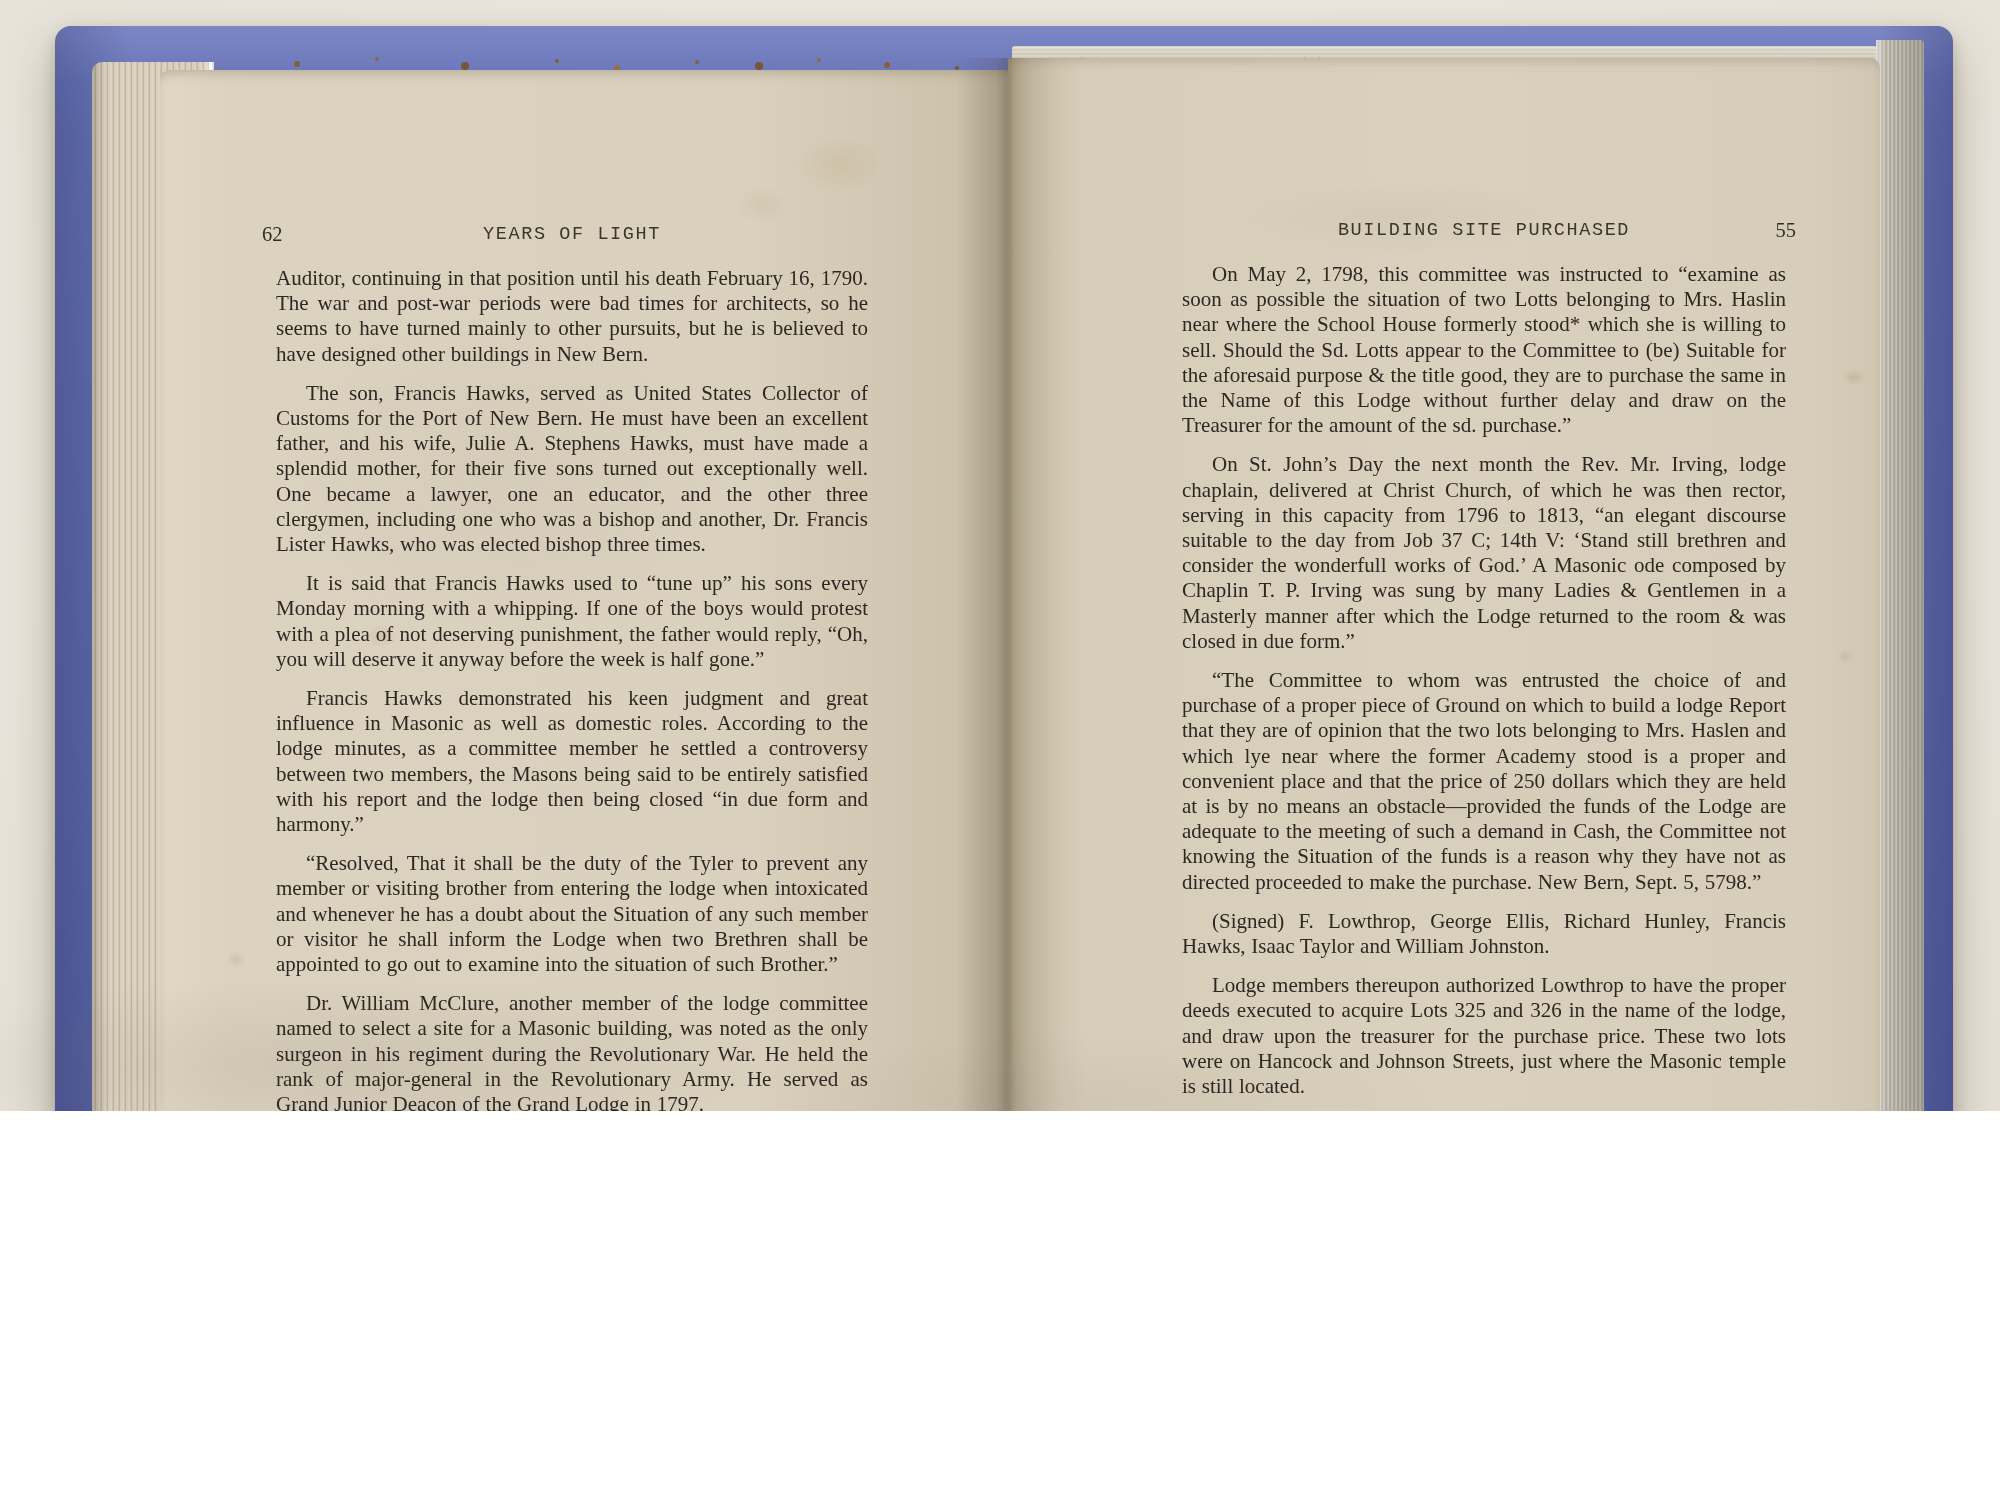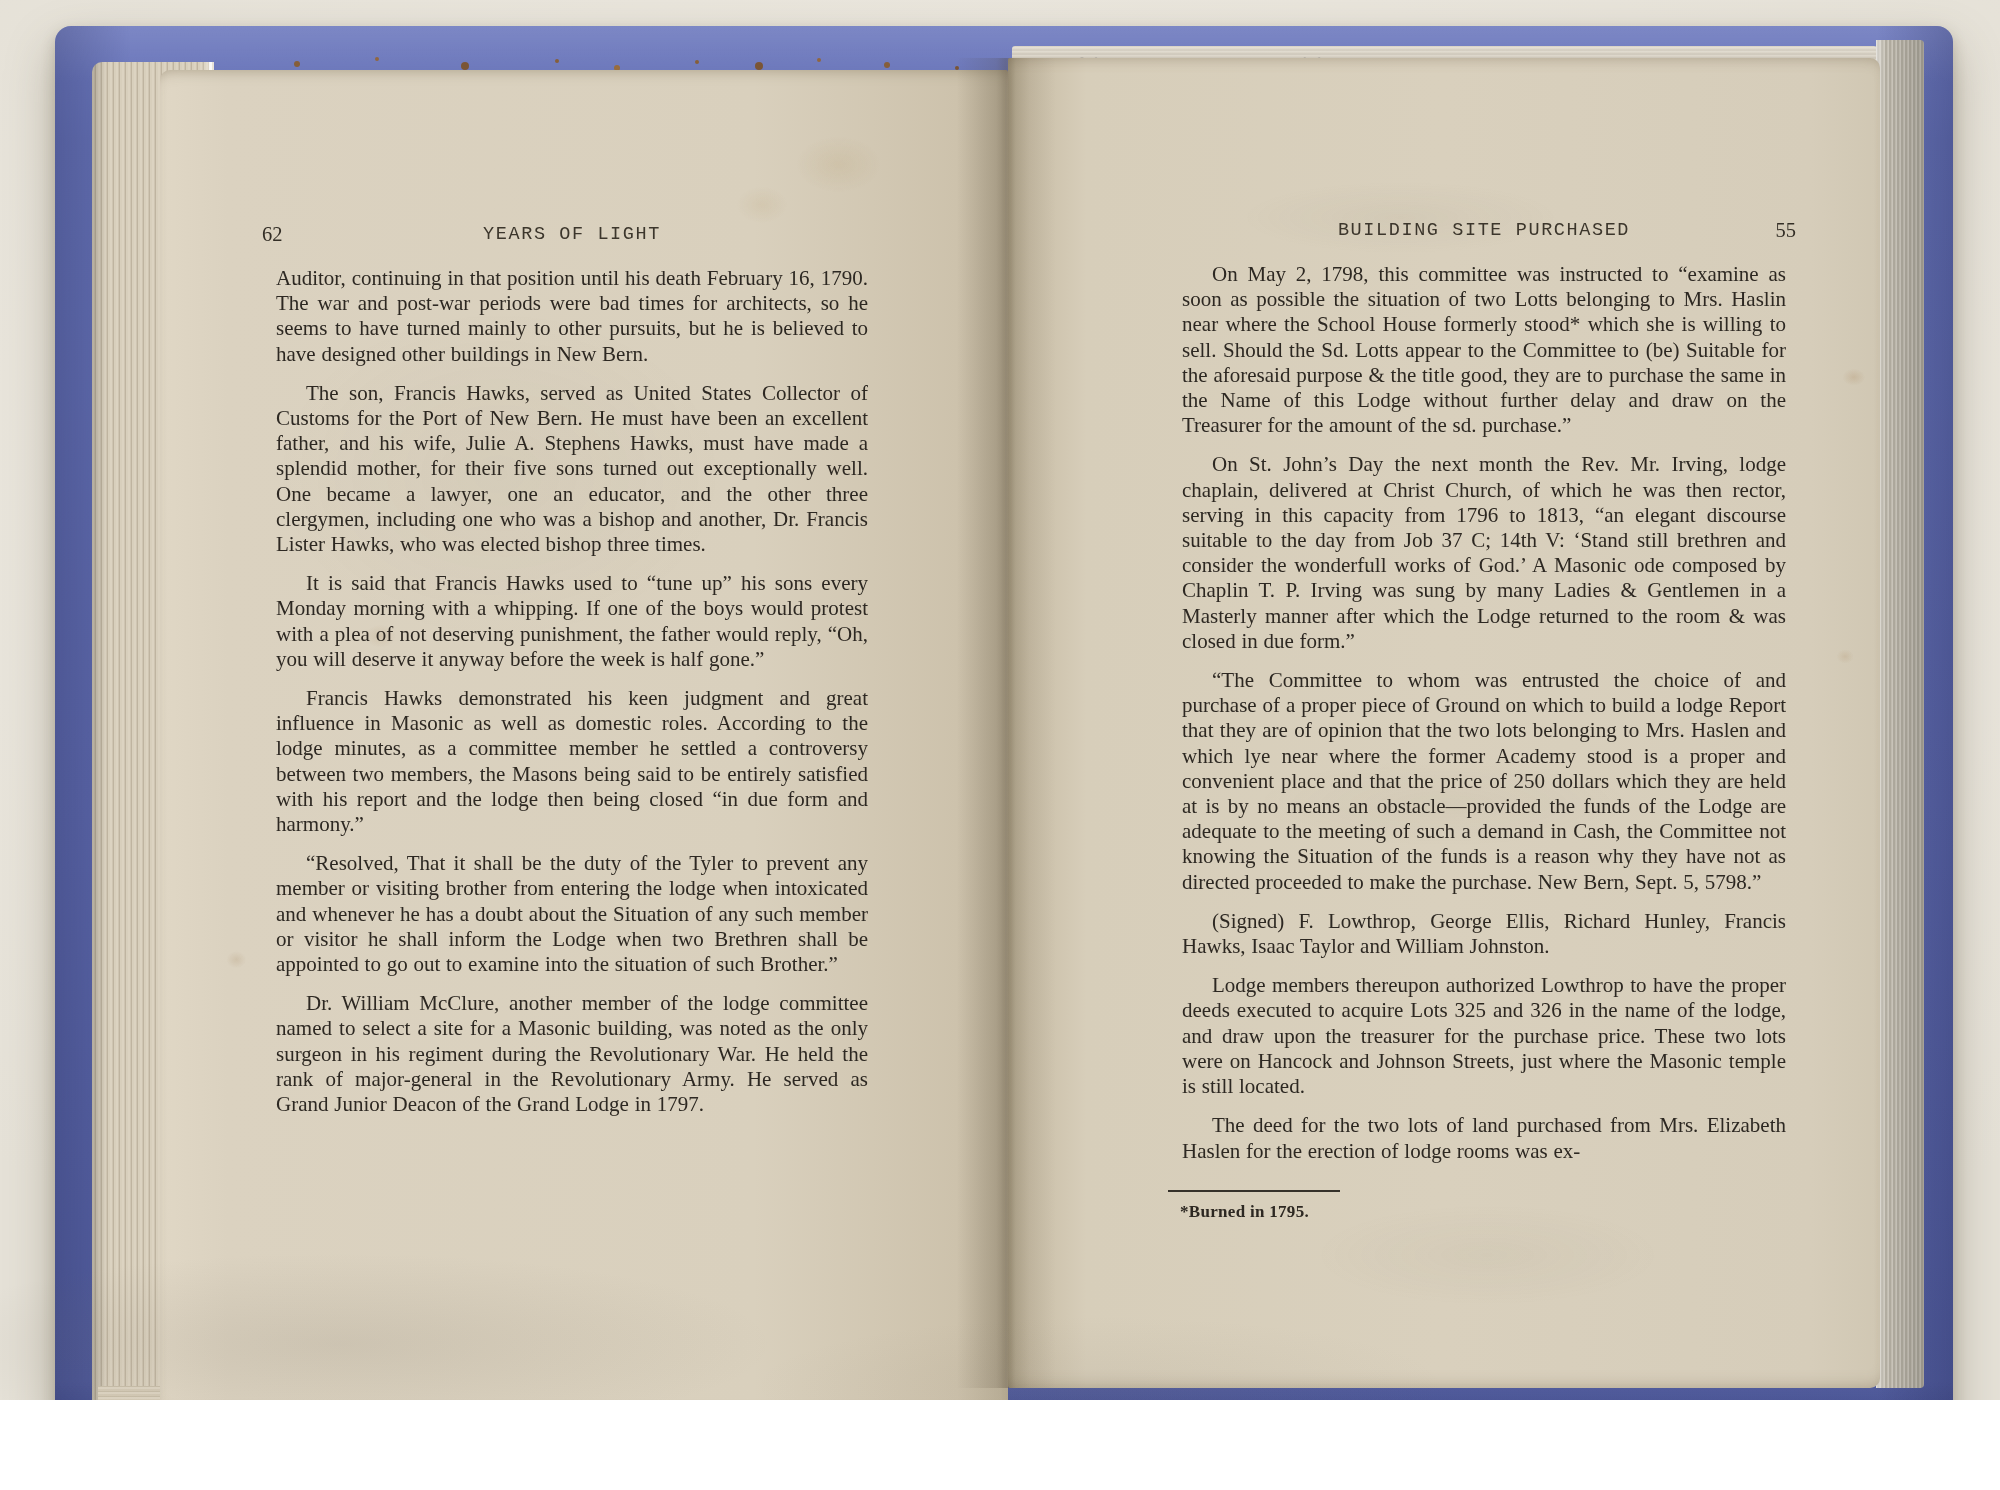--- a/index.html
+++ b/index.html
@@ -1,17 +1,17 @@
 <!DOCTYPE html>
 <html><head>
 <meta charset="utf-8">
 <style>
   html,body { margin:0; padding:0; }
   .scene {
-    position:relative; width:2000px; height:1400px; overflow:hidden;
+    position:relative; width:2000px; height:1111px; overflow:hidden;
     background:
       radial-gradient(1400px 900px at 50% 38%, #efebe3 0%, #eae6dd 55%, #e5e1d7 100%);
     font-family:"Liberation Serif","DejaVu Serif",serif;
   }
   .scene::after { 
     content:""; position:absolute; left:0; top:0; right:0; bottom:0; pointer-events:none;
     background:
       radial-gradient(620px 130px at 17% 96%, rgba(120,110,95,.14), transparent 70%),
       radial-gradient(500px 100px at 55% 99%, rgba(120,110,95,.08), transparent 70%);
   }

